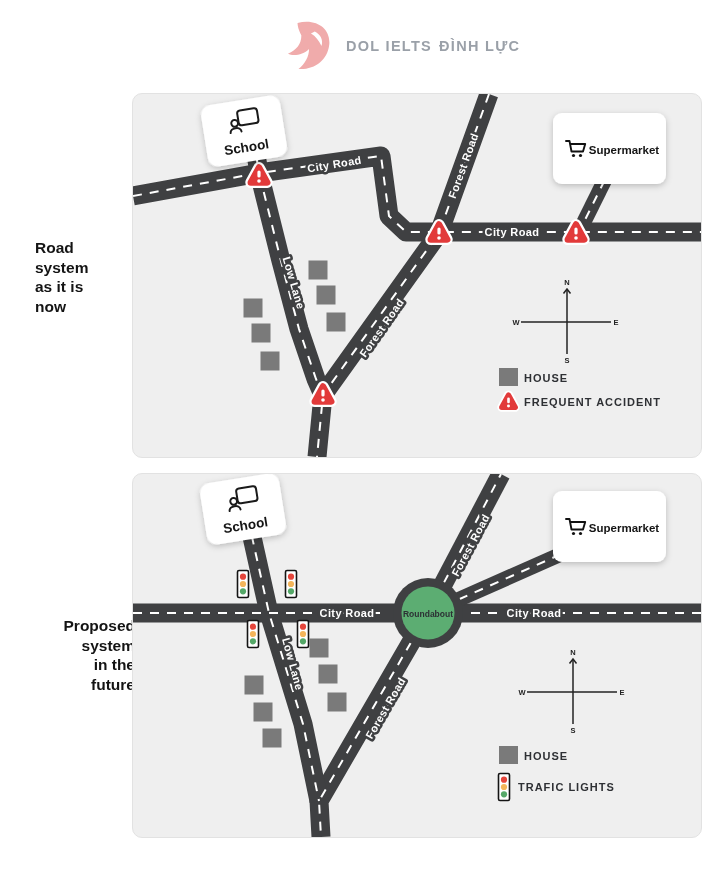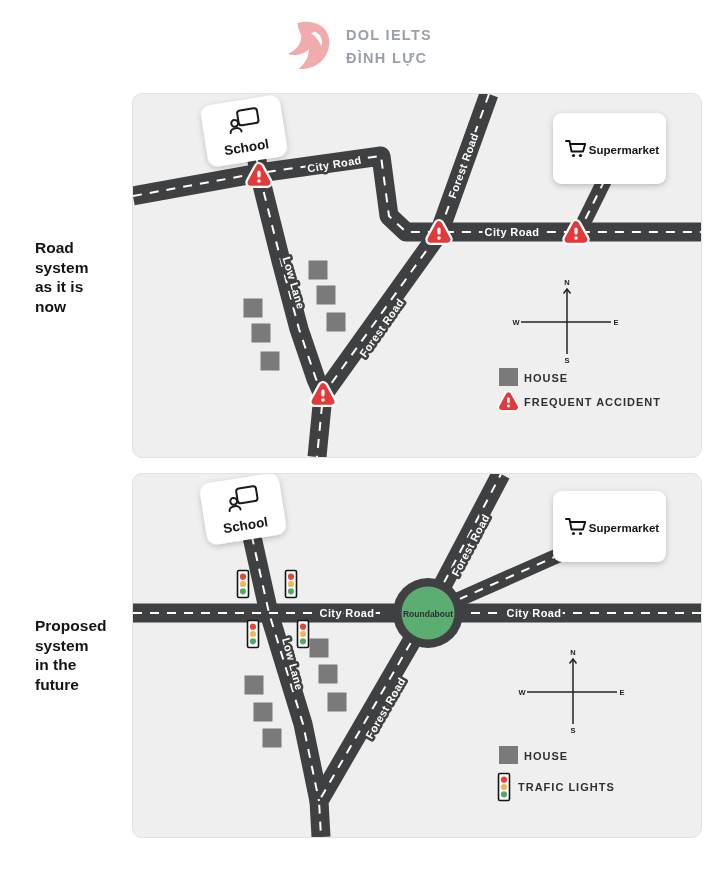--- a/index.html
+++ b/index.html
@@ -1,29 +1,29 @@
 <!DOCTYPE html>
 <html><head>
 <meta charset="utf-8">
 <style>
   html,body { margin:0; padding:0; background:#ffffff; }
   .page { position:relative; width:712px; height:890px; background:#ffffff;
           font-family:"Liberation Sans", sans-serif; overflow:hidden; }
 
   
   .logo { position:absolute; left:286px; top:20px; display:flex; align-items:center; gap:12px; }
-  .logo-text { display:flex; flex-direction:column; justify-content:center;gap:7px; }
+  .logo-text { display:flex; flex-direction:row; justify-content:center;gap:7px; }
   .logo-text span { font-size:14.5px; font-weight:700; letter-spacing:1.3px;
                     color:#9aa0a8; line-height:16px; }
 
   
   .caption { position:absolute; left:20px; width:100px; white-space:pre-line;
              font-size:15.5px; font-weight:700; color:#141414; line-height:19.5px;margin-left:15px; }
   .caption-now { top:238px; }
-  .caption-future { top:616px; }
+  .caption-future { top:616px;text-align:right; }
 
   
   .mapcard { position:absolute; left:132px; width:568px; height:363px;
              background:#efefef; border:1px solid #e2e2e2; border-radius:10px;
              overflow:hidden; box-sizing:content-box; }
   .map-now { top:93px; }
   .map-future { top:473px; }
 
   svg text { font-family:"Liberation Sans", sans-serif; }
   .roadlabel { fill:#ffffff; font-size:11px; font-weight:600; letter-spacing:0.4px;

